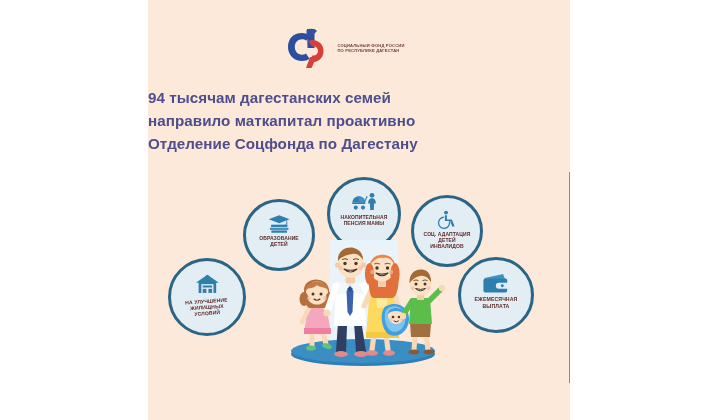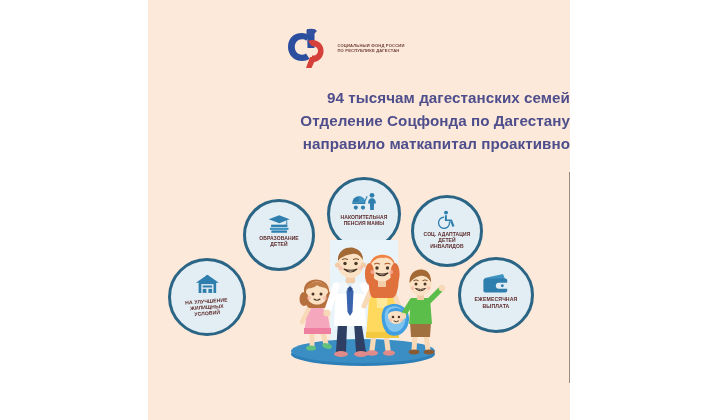--- a/index.html
+++ b/index.html
@@ -64,21 +64,21 @@
     font-weight: 700;
     color: #6f4235;
     white-space: nowrap;
   }
 
   
   #headline {
     position: absolute;
     left: 148px; top: 86px;
     width: 422px;
-    text-align: right;
+    text-align: left;
     color: #4e4e8c;
     font-size: 15.2px;
     font-weight: 700;
     line-height: 1.52;
     letter-spacing: .05px;
   }
   #headline div { white-space: nowrap; }
 
   
   .badge {
@@ -170,22 +170,22 @@
 
       <div id="logo-text">
         <span>СОЦИАЛЬНЫЙ ФОНД РОССИИ</span>
         <span>ПО РЕСПУБЛИКЕ ДАГЕСТАН</span>
       </div>
     </div>
   </div>
 
   <div id="headline">
     <div>94 тысячам дагестанских семей</div>
+    <div>направило маткапитал проактивно</div>
     <div>Отделение Соцфонда по Дагестану</div>
-    <div>направило маткапитал проактивно</div>
   </div>
 
   <div class="badge" id="badge-education">
     <div class="bicon">
       <svg viewBox="0 0 40 34">
         <path d="M20 2 L38 9 L20 16 L2 9 Z" fill="#2f7fae"></path>
         <path d="M33 11.5 L33 19 M33 19 a1.6 1.6 0 1 0 0 .1" stroke="#2f7fae" stroke-width="1.6" fill="none"></path>
         <rect x="6" y="18" width="28" height="4.4" rx="1" fill="#2f7fae"></rect>
         <rect x="4" y="23" width="32" height="4.4" rx="1" fill="#3f93c2"></rect>
         <rect x="6.5" y="28" width="27" height="4.4" rx="1" fill="#2f7fae"></rect>

